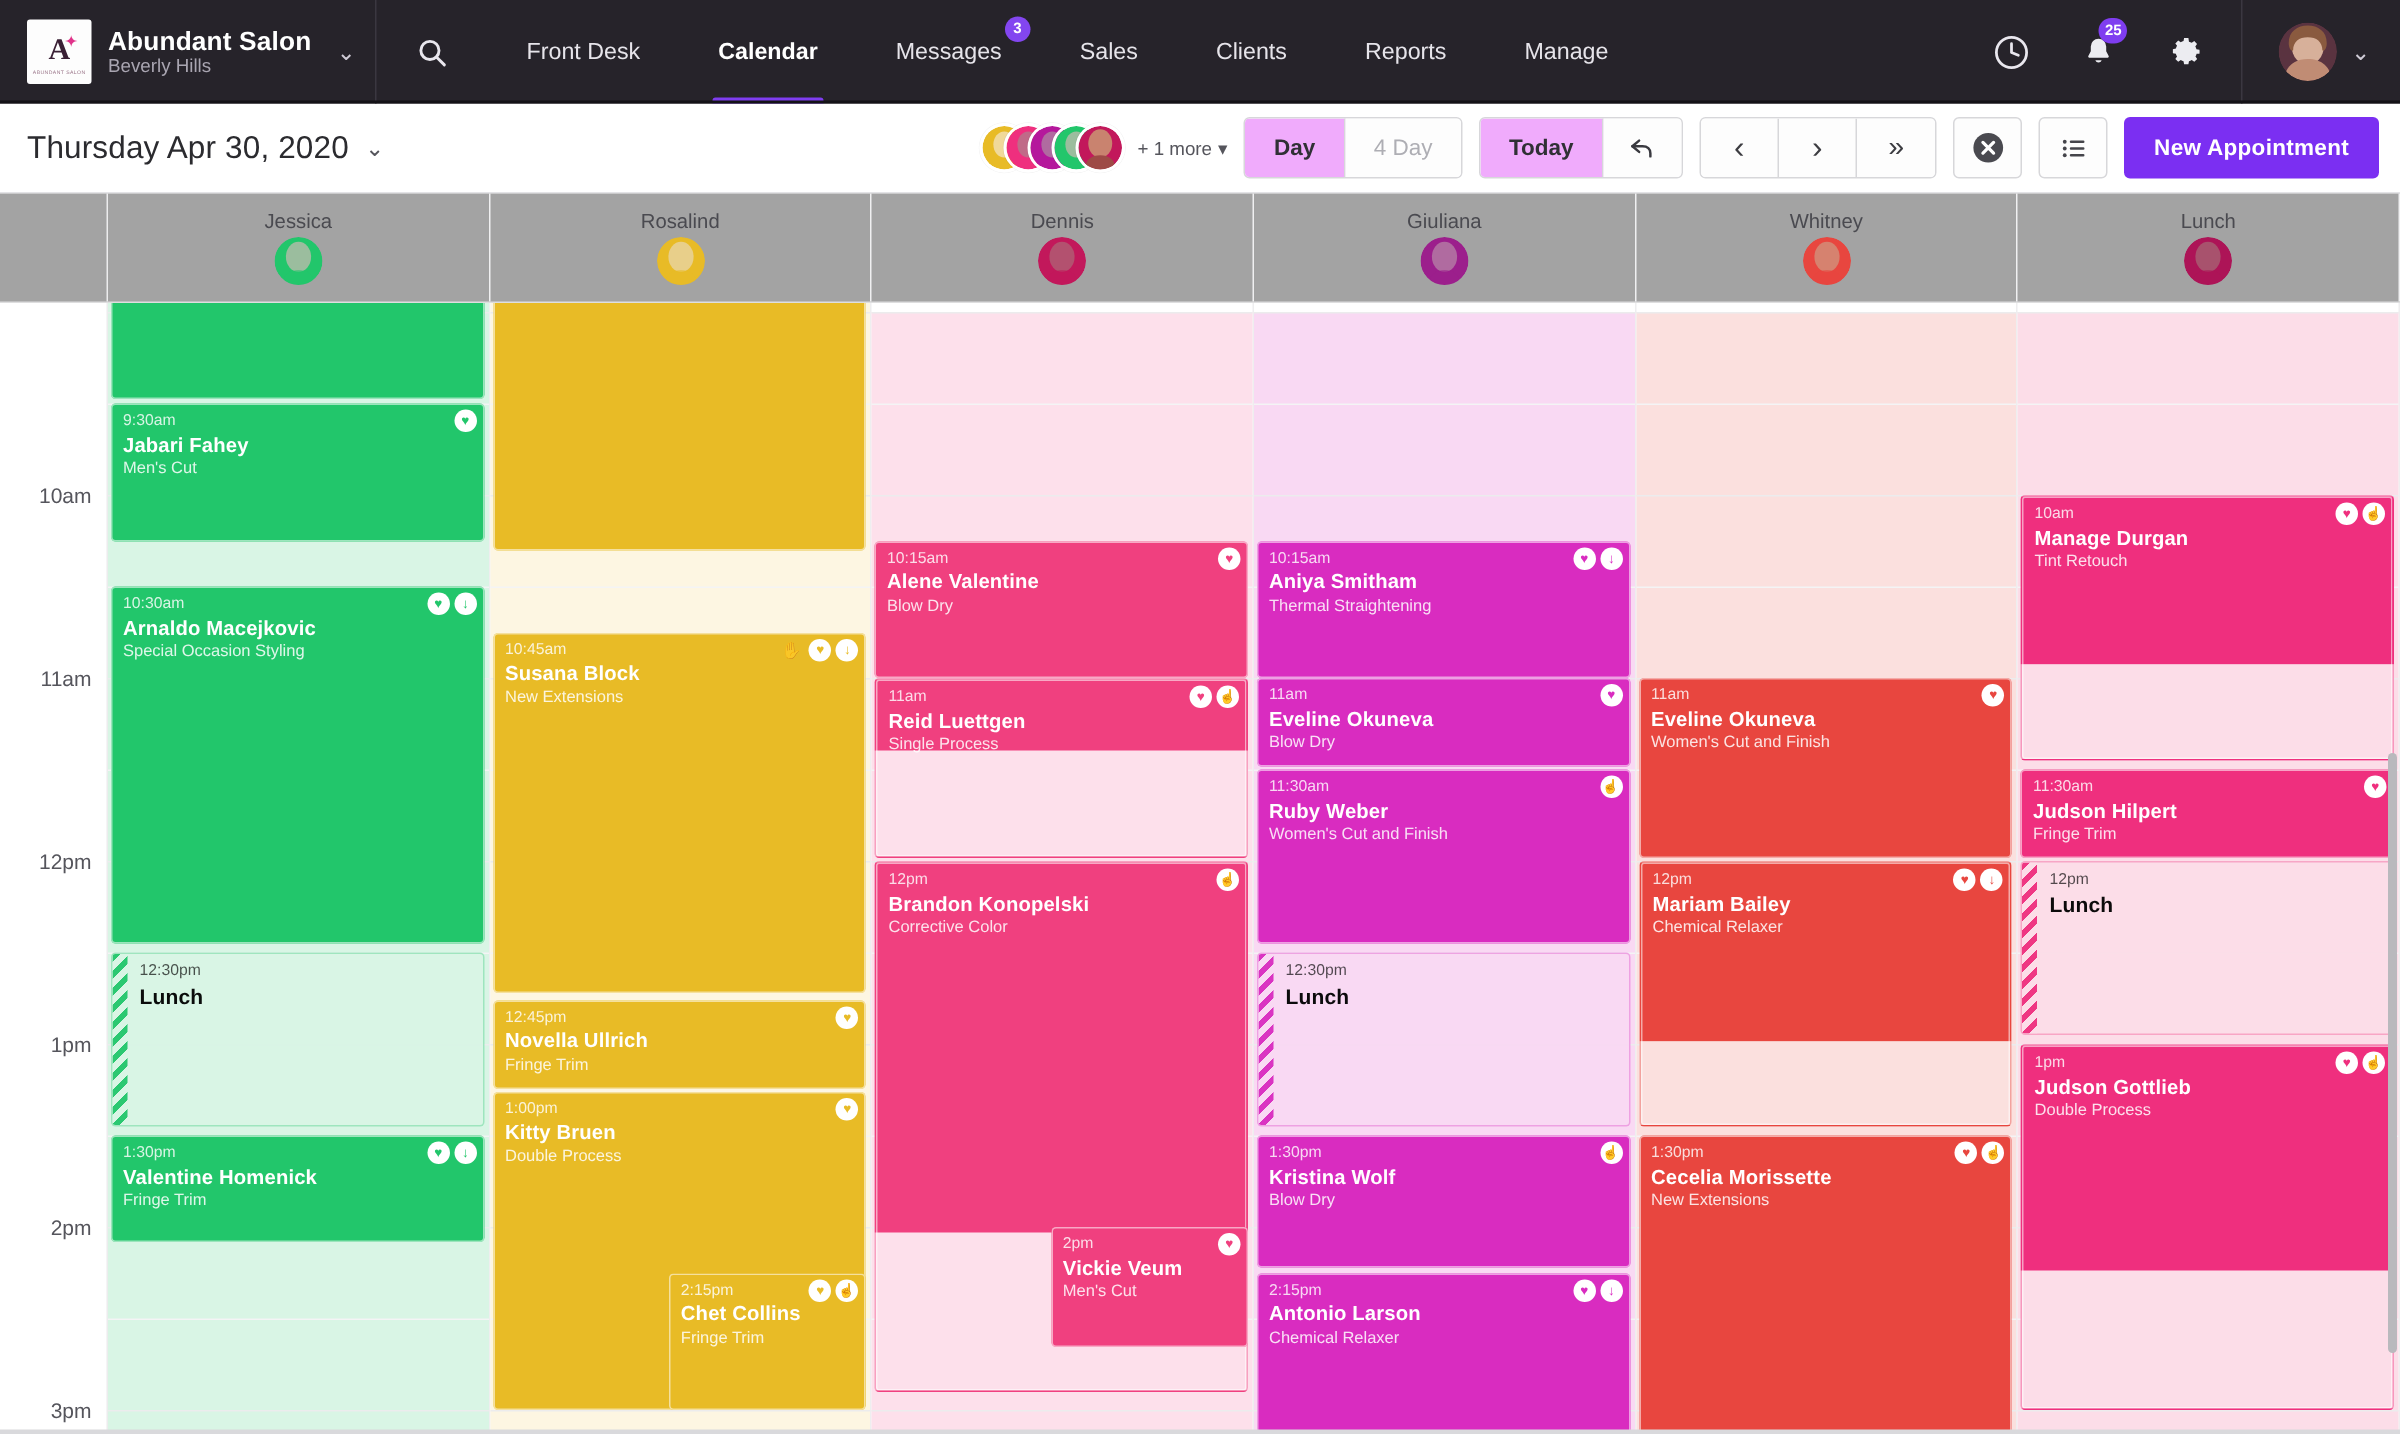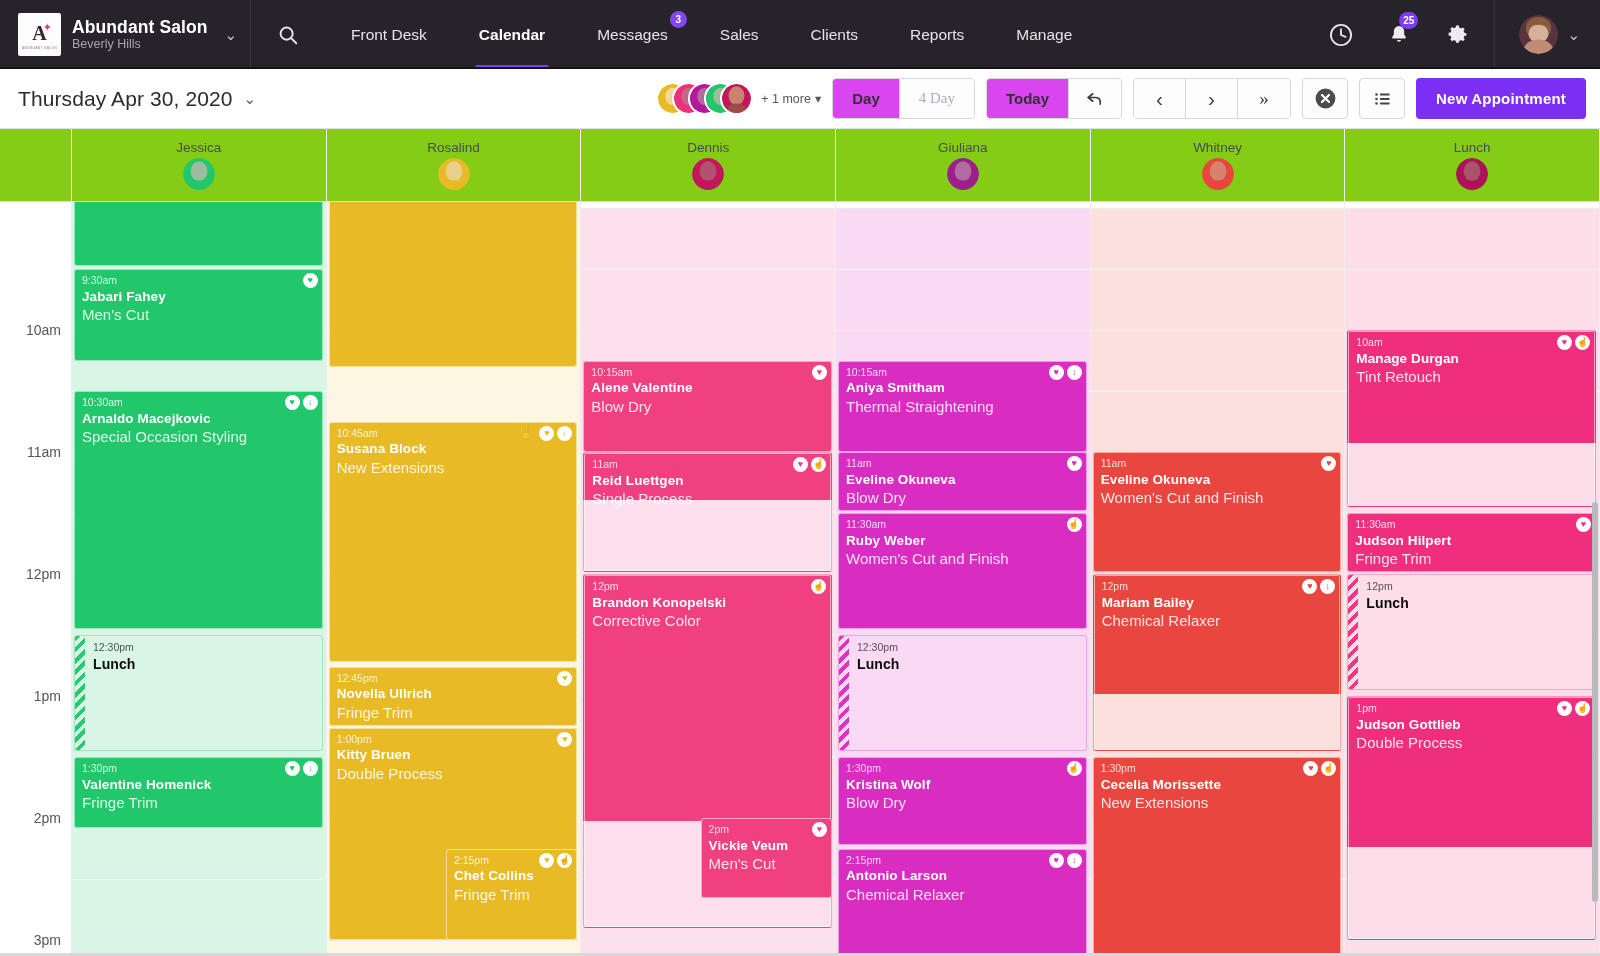--- a/index.html
+++ b/index.html
@@ -102,37 +102,37 @@
     border:2px solid #fff; box-shadow:0 0 0 0.5px rgba(0,0,0,.05);
   }
   .stack .av:first-child{ margin-left:0;}
   .morelbl{ font-size:12.5px; color:#55555c; margin-left:8px;}
   .btngroup{ display:flex; border:1px solid #d7d7da; border-radius:4px; overflow:hidden; height:41px;}
   .btn{
     display:flex;align-items:center;justify-content:center;
     padding:0 19px; font-size:15px; color:#3d3d42; background:#fdfdfd;
     border-right:1px solid #d7d7da; cursor:pointer; min-width:52px;
   }
-  .btn:last-child{ border-right:none;font-family:Liberation Serif, serif;}
-  .btn.sel{ background:#d946ef; color:#303035; font-weight:600;}
+  .btn:last-child{ border-right:none;}
+  .btn.sel{ background:#f0abfc; color:#303035; font-weight:600;}
   .btn.dim{ color:#aeaeb4;}
   .iconbtn{
     width:46px;height:41px;border:1px solid #d7d7da;border-radius:4px;
     display:flex;align-items:center;justify-content:center;background:#fdfdfd;cursor:pointer;
     color:#44444a;
   }
   .newappt{
     height:41px;background:#7b2ff2;color:#fff;font-size:15px;font-weight:600;
     display:flex;align-items:center;padding:0 20px;border-radius:4px;cursor:pointer;
     letter-spacing:.2px;
   }
 
   
   #staffhdr{
-    height: 73px; display:flex; background:#84cc16;
+    height: 73px; display:flex; background:#a3a3a3;
     border-bottom:1px solid #dededf;
   }
   .gutter-sp{ width:72px; flex-shrink:0; border-right:1px solid #ececed;}
   .staffcol{
     flex:1; display:flex; flex-direction:column; align-items:center;
     justify-content:center; gap:3px; border-right:1px solid #f0f0f1;
   }
   .staffname{ font-size:13.5px; color:#4a4a50; }
   .staffav{ width:32px;height:32px;border-radius:50%;}
 
@@ -161,21 +161,21 @@
   
   .shift{ position:absolute; left:0; right:0; }
 
   .appt{
     position:absolute; border-radius:3px; overflow:hidden;
     padding:5px 8px 4px 8px; color:#fff; cursor:pointer;
     box-shadow: 0 0 0 1px rgba(255,255,255,.55) inset;
   }
   .appt .t{ font-size:10.5px; opacity:.82; line-height:1.25; }
   .appt .n{ font-size:13.5px; font-weight:bold; line-height:1.3; letter-spacing:.1px;}
-  .appt .s{ font-size:15px; opacity:.85; line-height:1.3; }
+  .appt .s{ font-size:11px; opacity:.85; line-height:1.3; }
   .appt .icons{
     position:absolute; top:4px; right:5px; display:flex; gap:3px; align-items:center;
   }
   .cicon{
     width:15px;height:15px;border-radius:50%;background:#fff;
     display:flex;align-items:center;justify-content:center;
     font-size:9px; line-height:1;
   }
   .smallicon{ font-size:11px; margin-right:2px; opacity:.75;}
   .appt.lunch{ box-shadow:none; }

